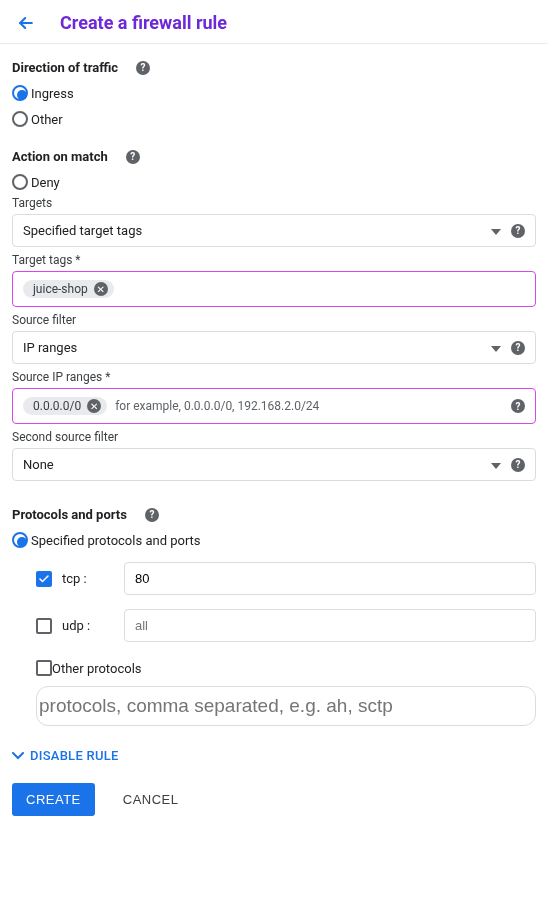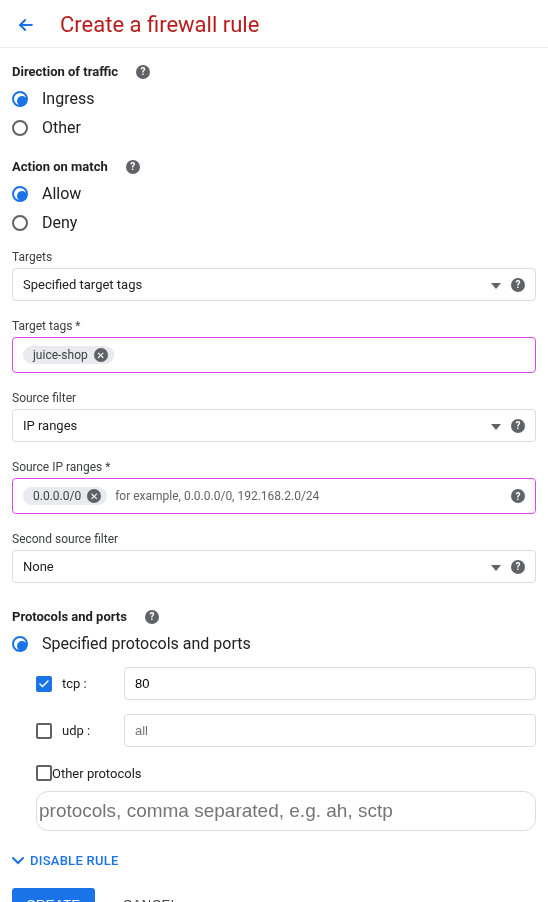--- a/index.html
+++ b/index.html
@@ -17,23 +17,23 @@
     padding: 12px 16px 10px 16px;
     border-bottom: 1px solid #e8eaed;
   }
   .header .back-icon {
     color: #1a73e8;
     margin-right: 24px;
     display:flex;
     align-items:center;
   }
   .header .title {
-    font-size: 22px;
-    font-weight: 400;
-    color: #b91c1c;
+    font-size: 18px;
+    font-weight: 700;
+    color: #6d28d9;
   }
   .content {
     padding: 8px 12px 12px 12px;
   }
   .section-label {
     font-weight: 700;
     font-size: 13px;
     color: #202124;
     display: flex;
     align-items: center;
@@ -48,23 +48,23 @@
     color: #fff;
     font-size: 10px;
     font-weight: 700;
     display: inline-flex;
     align-items: center;
     justify-content: center;
   }
   .radio-row {
     display: flex;
     align-items: center;
-    gap: 14px;
+    gap: 3px;
     margin-top: 10px;
-    font-size: 16px;
+    font-size: 13px;
   }
   .radio {
     width: 16px;
     height: 16px;
     border-radius: 50%;
     border: 2px solid #5f6368;
     position: relative;
     flex-shrink: 0;
   }
   .radio.selected {
@@ -72,21 +72,21 @@
   }
   .radio.selected::after {
     content: "";
     position: absolute;
     left: 3px; top: 3px;
     width: 10px; height: 10px;
     border-radius: 50%;
     background: #1a73e8;
   }
   .field-group {
-    margin-top: 18px;
+    margin-top: 6px;
   }
   .field-label {
     font-size: 12px;
     color: #3c4043;
     margin-bottom: 4px;
   }
   .select-box {
     border: 1px solid #dadce0;
     border-radius: 4px;
     display: flex;
@@ -245,24 +245,20 @@
     <span>Ingress</span>
   </div>
   <div class="radio-row">
     <span class="radio"></span>
     <span>Other</span>
   </div>
 
   <div class="section-label" style="margin-top:22px">
     <span>Action on match</span>
     <span class="help-icon">?</span>
-  </div>
-  <div class="radio-row">
-    <span class="radio selected"></span>
-    <span>Allow</span>
   </div>
   <div class="radio-row">
     <span class="radio"></span>
     <span>Deny</span>
   </div>
 
   <div class="field-group">
     <div class="field-label">Targets</div>
     <div class="select-box">
       <span class="value">Specified target tags</span>

